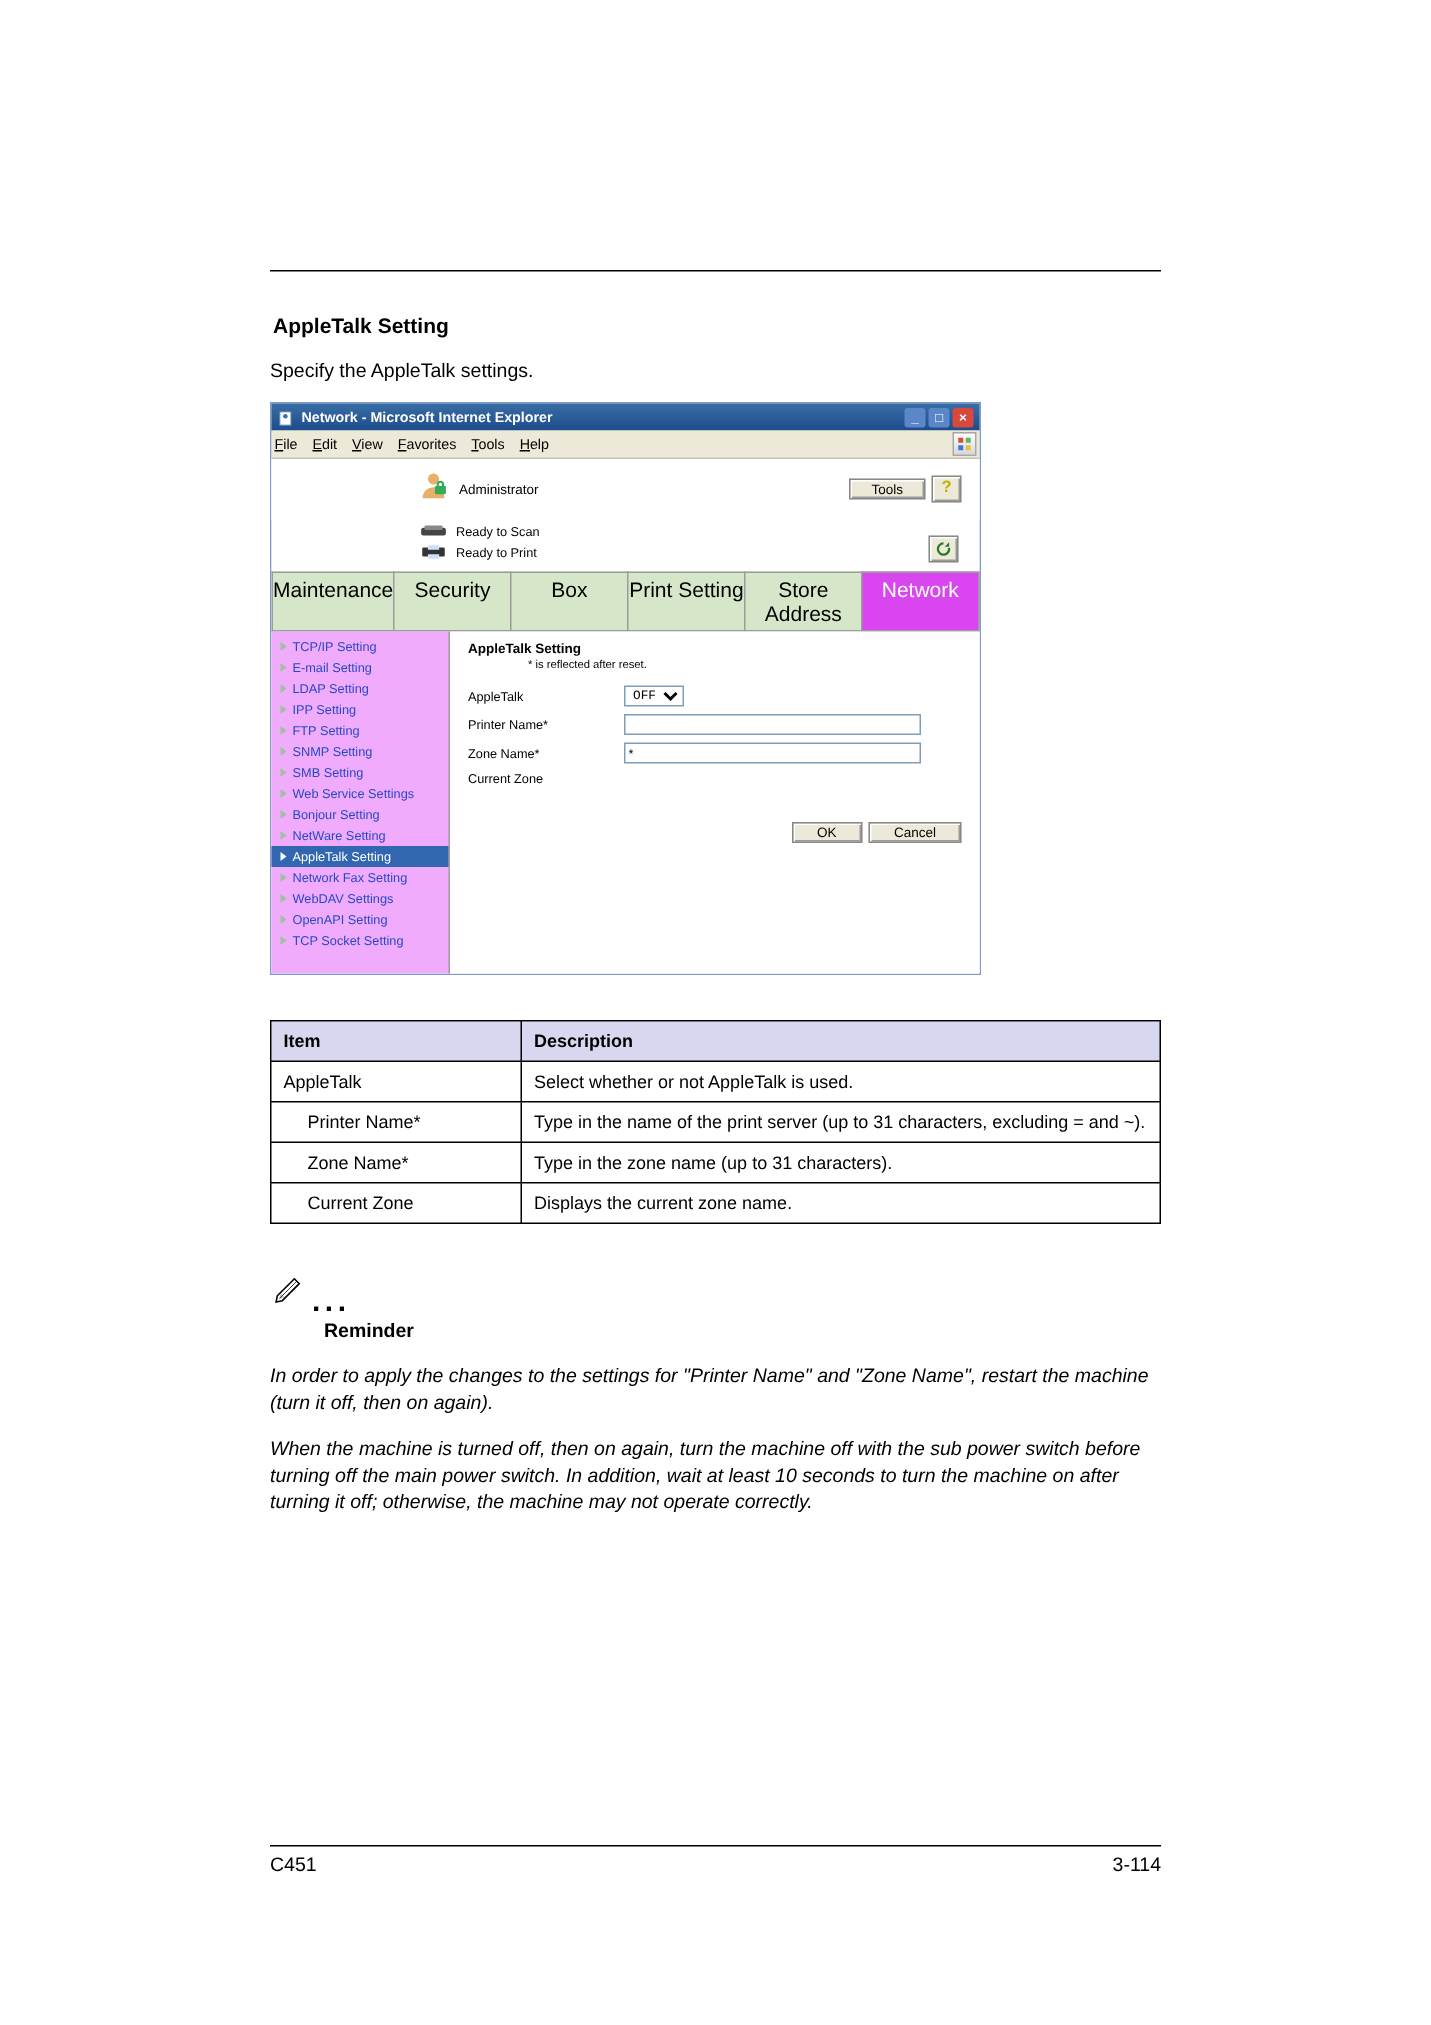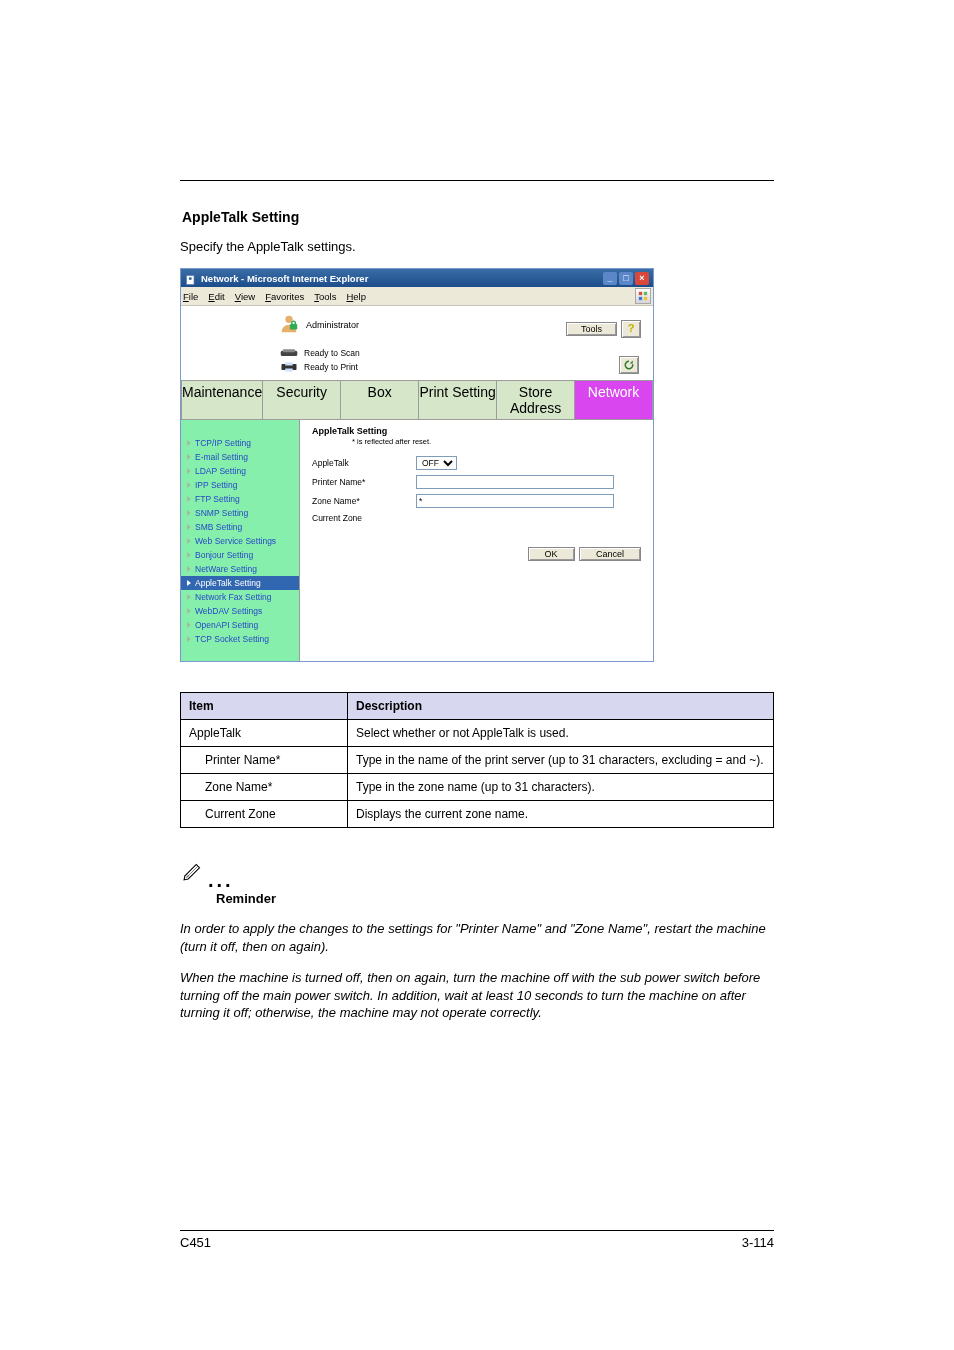--- a/index.html
+++ b/index.html
@@ -118,21 +118,21 @@
     background: linear-gradient(#fefefe,#d7d7d7);
     display: flex;
     align-items: center;
     justify-content: center;
   }
   .ie-logo svg { width: 10px; height: 10px; }
 
   .content-area { background: #fff; }
   .toprow {
     display: flex;
-    align-items: flex-end;
+    align-items: center;
     padding: 6px 12px 8px 12px;
     background: #fff;
   }
   .admin-block { display: flex; align-items: center; margin-left: 85px; gap: 6px; }
   .admin-block .admin-icon svg { width: 22px; height: 22px; }
   .admin-label { font-size: 9px; }
   .logout-group {
     margin-left: auto;
     display: flex;
     gap: 4px;
@@ -186,23 +186,23 @@
     padding: 3px 0;
     border: 1px solid #9c9c9c;
     background: #d6e7c9;
   }
   .tab.active { background: #d946ef; color: #fff; }
   .tab:not(:last-child){ border-right: none; }
 
   .body-row { display: flex; }
   .sidebar {
     width: 118px;
-    background: #86efac;
+    background: #f0abfc;
     font-size: 8.5px;
-    padding: 16px 0 10px 0;
+    padding: 3px 0 10px 0;
     border-right: 1px solid #9c9c9c;
     min-height: 215px;
   }
   .navitem {
     display: flex;
     align-items: center;
     gap: 4px;
     padding: 2px 4px 2px 6px;
     color: #2848c8;
     cursor: pointer;
@@ -227,20 +227,21 @@
   }
   .panel-title { font-weight: bold; font-size: 9px; margin-bottom: 1px; }
   .panel-note { font-size: 7.5px; margin-bottom: 10px; margin-left: 40px; }
   .form-row { display: flex; align-items: center; margin-bottom: 5px; }
   .form-label { width: 104px; }
   .sel {
     border: 1px solid #7f9db9;
     font-size: 8.5px;
     padding: 0 1px;
     background: #fff;
+    font-family: Liberation Mono, monospace;
   }
   .txt {
     border: 1px solid #7f9db9;
     font-size: 8.5px;
     padding: 1px 2px;
     width: 192px;
     background: #fff;
   }
   .panel-actions {
     text-align: right;

